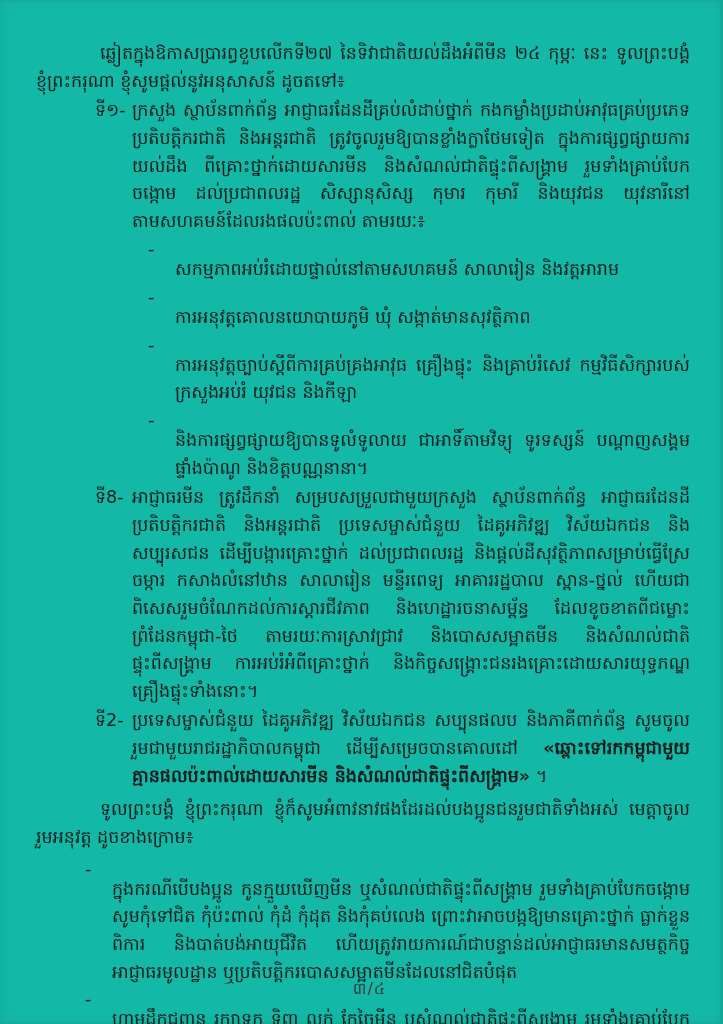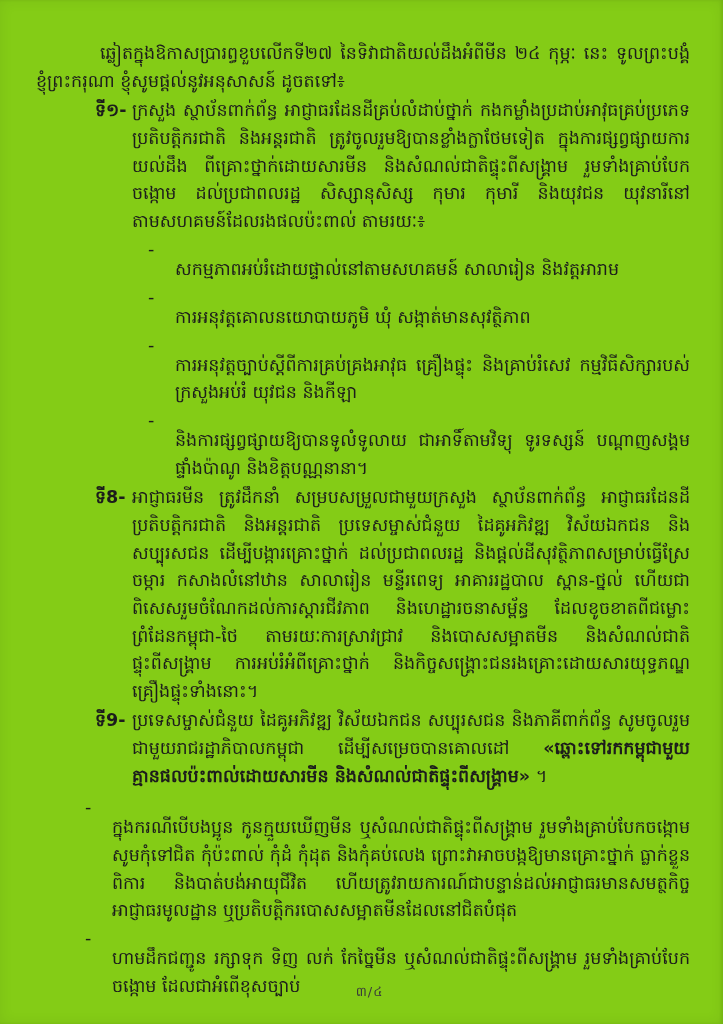--- a/index.html
+++ b/index.html
@@ -6,60 +6,59 @@
   body{
     width:723px;height:1024px;
     background:#eceae6;
     font-family:"DejaVu Sans",sans-serif;
     color:#1c1c1c;
     position:relative;
     overflow:hidden;
   }
   .page{
     position:absolute;inset:0;
-    background:#84cc16;
+    background:#14b8a6;
     box-shadow:inset 0 0 14px rgba(0,0,0,0.07), inset -2px 0 3px rgba(0,0,0,0.08);
     box-sizing:border-box;
     padding:40px 33px 0 36px;
   }
   .doc{
     font-size:17.5px;
     line-height:1.58;
     text-align:justify;
   }
   p{margin:0;}
   .indent{text-indent:64px;}
   .item{
     display:flex;
     margin-left:59px;
     margin-top:2px;
   }
   .item .num{
     flex:0 0 37px;
     white-space:nowrap;
-    font-weight:bold;
   }
   .item .itembody{flex:1;text-align:justify;}
   .bullets{margin-top:1px;}
   .bullet{
     display:flex;
     margin-left:16px;
   }
   .bullet .dash{flex:0 0 27px;}
   .bullet .btxt{flex:1;text-align:justify;margin-top:20px;}
   .goal{font-weight:bold;}
   .appeal{margin-top:6px;}
   .appeal-bullets{margin-top:4px;}
   .appeal-bullets .bullet{margin-left:49px;}
   .footer{
     position:absolute;
     left:16px;right:0;
     bottom:22px;
     text-align:center;
-    font-size:13px;
+    font-size:16px;
     color:#3a3a3a;
     letter-spacing:1px;
   }
 </style>
 </head>
 <body>
 
 <div class="page">
   <div class="doc">
 
@@ -92,26 +91,27 @@
 
     <div class="item">
       <span class="num">ទី8-</span>
       <div class="itembody">
         <span>អាជ្ញាធរមីន ត្រូវដឹកនាំ សម្របសម្រួលជាមួយក្រសួង ស្ថាប័នពាក់ព័ន្ធ អាជ្ញាធរដែនដី ប្រតិបត្តិករជាតិ និងអន្តរជាតិ ប្រទេសម្ចាស់ជំនួយ ដៃគូអភិវឌ្ឍ វិស័យឯកជន និងសប្បុរសជន ដើម្បីបង្ការគ្រោះថ្នាក់ ដល់ប្រជាពលរដ្ឋ និងផ្តល់ដីសុវត្ថិភាពសម្រាប់ធ្វើស្រែចម្ការ កសាងលំនៅឋាន សាលារៀន មន្ទីរពេទ្យ អាគាររដ្ឋបាល ស្ពាន-ថ្នល់ ហើយជាពិសេសរួមចំណែកដល់ការស្តារជីវភាព និងហេដ្ឋារចនាសម្ព័ន្ធ ដែលខូចខាតពីជម្លោះព្រំដែនកម្ពុជា-ថៃ តាមរយៈការស្រាវជ្រាវ និងបោសសម្អាតមីន និងសំណល់ជាតិផ្ទុះពីសង្គ្រាម ការអប់រំអំពីគ្រោះថ្នាក់ និងកិច្ចសង្គ្រោះជនរងគ្រោះដោយសារយុទ្ធភណ្ឌគ្រឿងផ្ទុះទាំងនោះ។</span>
       </div>
     </div>
 
 
     <div class="item">
-      <span class="num">ទី9-</span>
+      <span class="num">ទី2-</span>
       <div class="itembody">
-        <span>ប្រទេសម្ចាស់ជំនួយ ដៃគូអភិវឌ្ឍ វិស័យឯកជន សប្បុរសជន និងភាគីពាក់ព័ន្ធ សូមចូលរួមជាមួយរាជរដ្ឋាភិបាលកម្ពុជា ដើម្បីសម្រេចបានគោលដៅ </span><span class="goal">«ឆ្ពោះទៅរកកម្ពុជាមួយគ្មានផលប៉ះពាល់ដោយសារមីន និងសំណល់ជាតិផ្ទុះពីសង្គ្រាម»</span><span> ។</span>
+        <span>ប្រទេសម្ចាស់ជំនួយ ដៃគូអភិវឌ្ឍ វិស័យឯកជន សប្បុនផលប និងភាគីពាក់ព័ន្ធ សូមចូលរួមជាមួយរាជរដ្ឋាភិបាលកម្ពុជា ដើម្បីសម្រេចបានគោលដៅ </span><span class="goal">«ឆ្ពោះទៅរកកម្ពុជាមួយគ្មានផលប៉ះពាល់ដោយសារមីន និងសំណល់ជាតិផ្ទុះពីសង្គ្រាម»</span><span> ។</span>
       </div>
     </div>
 
+    <p class="indent appeal">ទូលព្រះបង្គំ ខ្ញុំព្រះករុណា ខ្ញុំក៏សូមអំពាវនាវផងដែរដល់បងប្អូនជនរួមជាតិទាំងអស់ មេត្តាចូលរួមអនុវត្ត ដូចខាងក្រោម៖</p>
 
     <div class="appeal-bullets">
       <div class="bullet">
         <span class="dash">-</span>
         <span class="btxt">ក្នុងករណីបើបងប្អូន កូនក្មួយឃើញមីន ឬសំណល់ជាតិផ្ទុះពីសង្គ្រាម រួមទាំងគ្រាប់បែកចង្កោម សូមកុំទៅជិត កុំប៉ះពាល់ កុំដំ កុំដុត និងកុំគប់លេង ព្រោះវាអាចបង្កឱ្យមានគ្រោះថ្នាក់ ធ្លាក់ខ្លួនពិការ និងបាត់បង់អាយុជីវិត ហើយត្រូវរាយការណ៍ជាបន្ទាន់ដល់អាជ្ញាធរមានសមត្ថកិច្ច អាជ្ញាធរមូលដ្ឋាន ឬប្រតិបត្តិករបោសសម្អាតមីនដែលនៅជិតបំផុត</span>
       </div>
       <div class="bullet">
         <span class="dash">-</span>
         <span class="btxt">ហាមដឹកជញ្ជូន រក្សាទុក ទិញ លក់ កែច្នៃមីន ឬសំណល់ជាតិផ្ទុះពីសង្គ្រាម រួមទាំងគ្រាប់បែកចង្កោម ដែលជាអំពើខុសច្បាប់</span>
       </div>

